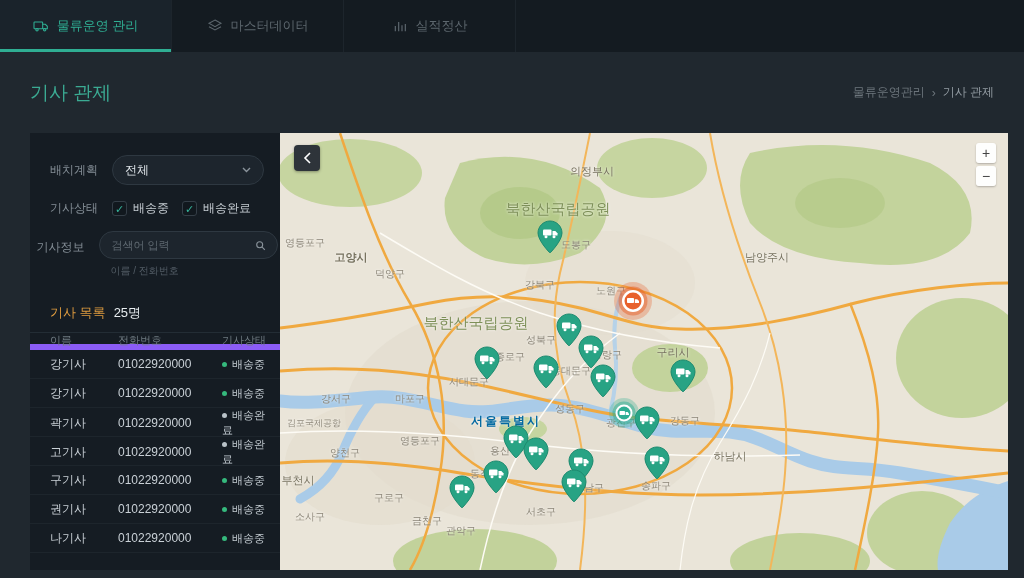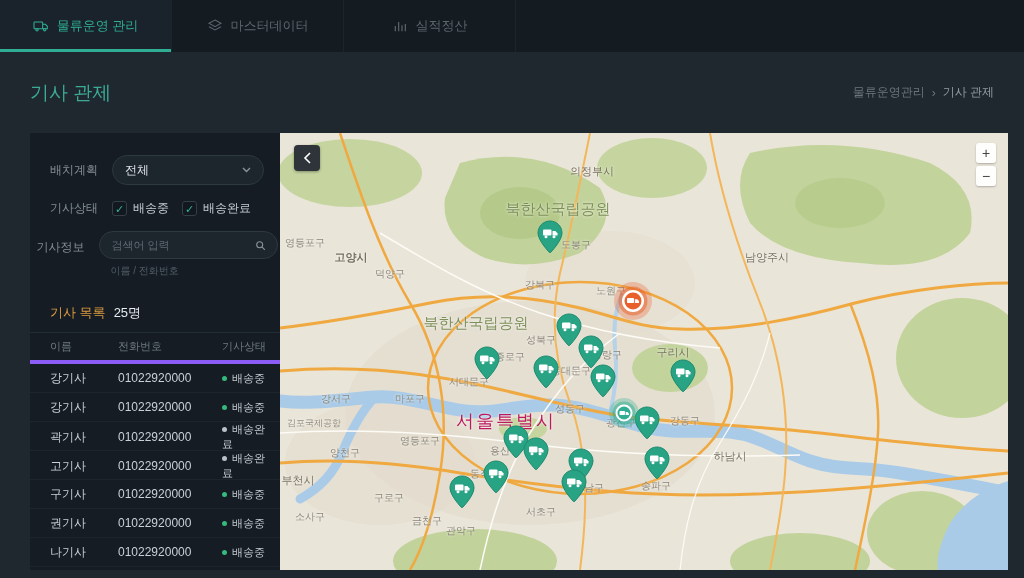--- a/index.html
+++ b/index.html
@@ -44,35 +44,35 @@
             display:flex; align-items:center; padding:0 10px 0 12px; }
   .search input { flex:1; background:transparent; border:none; outline:none; color:#dde3e8;
                   font-size:11px; font-family:inherit; min-width:0; }
   .search input::placeholder { color:#5f6971; }
   .search svg { width:13px; height:13px; color:#8a939b; flex-shrink:0; cursor:pointer; }
   .hint { font-size:10px; color:#525c65; margin:5px 0 0 12px; }
   .list-head { display:flex; align-items:baseline; gap:8px; padding:12px 20px 10px; }
   .list-title { color:#df9c3f; font-size:13px; }
   .list-count { color:#e8edf0; font-size:13px; }
   .thead, .drow { display:grid; grid-template-columns:68px 104px 1fr; padding:0 10px 0 20px; align-items:center; }
-  .thead { height:32px; font-size:11px; color:#6e7980; border-top:1px solid #232d35; border-bottom:4px solid #8b5cf6; }
+  .thead { height:18px; font-size:11px; color:#6e7980; border-top:1px solid #232d35; border-bottom:6px solid #8b5cf6; }
   .drow { height:29px; font-size:12px; color:#c9d0d6; border-bottom:1px solid #1d252c; cursor:pointer; }
   .dot { display:inline-block; width:5px; height:5px; border-radius:50%; margin-right:5px; vertical-align:1px; }
   .dot.active { background:#35b97d; }
   .dot.done { background:#b9c2c8; }
   .cs em { font-style:normal; font-size:11px; color:#c3cbd1; }
   
   .map { flex:1; position:relative; overflow:hidden; background:#eae5d9; cursor:grab; }
   .map svg.canvas { position:absolute; left:0; top:0; }
   .mlabel { position:absolute; transform:translate(-50%,-50%); white-space:nowrap;
             color:#8b8577; font-size:10px; text-shadow:0 0 3px rgba(255,255,255,.9); z-index:2; }
   .mlabel.city  { font-size:11px; color:#77725f; }
   .mlabel.park  { font-size:15px;  color:#7e9059; }
   .mlabel.minor { font-size:9px;  color:#8f897b; }
-  .mlabel.metro { font-size:18px; color:#be185d; font-weight:normal; letter-spacing:2px; }
+  .mlabel.metro { font-size:12px; color:#0369a1; font-weight:bold; letter-spacing:2px; }
   .pin { position:absolute; transform:translate(-50%,-100%); z-index:3; cursor:pointer; }
   .marker { position:absolute; transform:translate(-50%,-50%); z-index:4; cursor:pointer; }
   .backbtn { position:absolute; left:14px; top:12px; width:26px; height:26px; background:#2e343a;
              border-radius:4px; display:flex; align-items:center; justify-content:center;
              box-shadow:0 1px 3px rgba(0,0,0,.35); cursor:pointer; z-index:5; }
   .zoom { position:absolute; right:12px; top:10px; display:flex; flex-direction:column; gap:3px; z-index:5; }
   .zbtn { width:20px; height:20px; background:rgba(255,255,255,.95); border-radius:3px; color:#444;
           display:flex; align-items:center; justify-content:center; font-size:14px;
           box-shadow:0 1px 2px rgba(0,0,0,.25); cursor:pointer; }
 </style>

